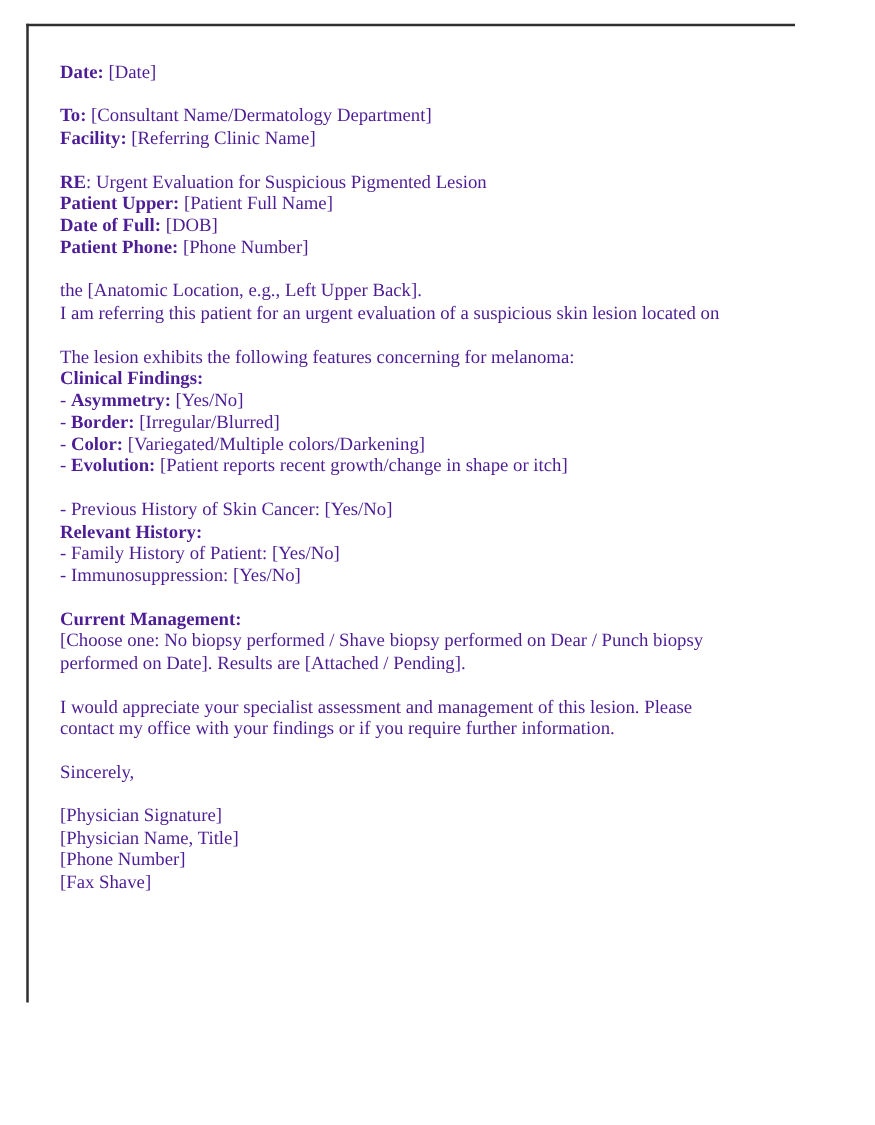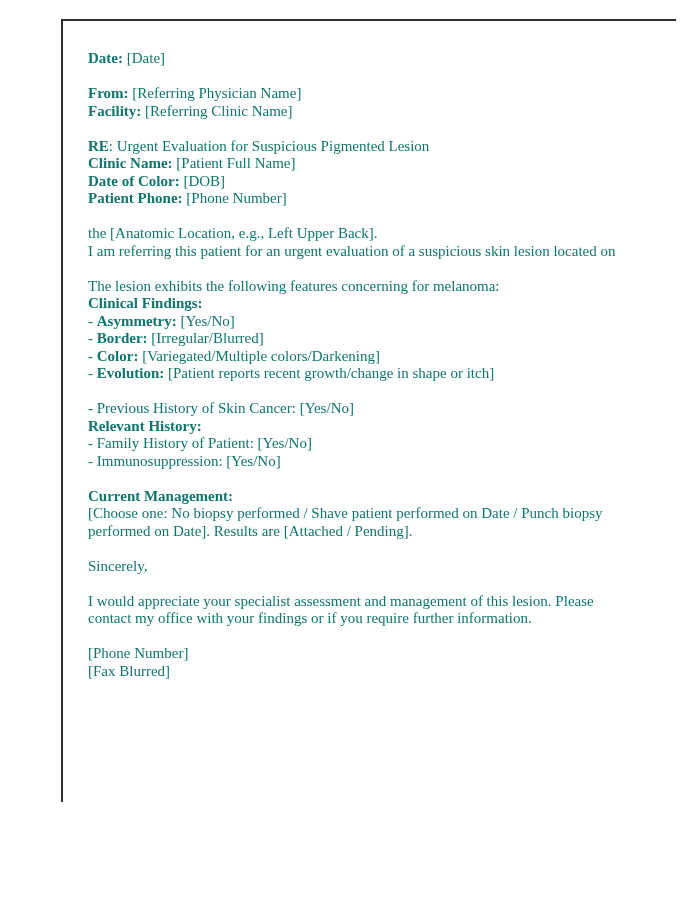--- a/index.html
+++ b/index.html
@@ -7,22 +7,21 @@
     padding: 0;
     background: #ffffff;
   }
   .page {
     position: relative;
     width: 636px;
     height: 900px;
     background: #ffffff;
     overflow: hidden;
     font-family: "Liberation Serif", "DejaVu Serif", serif;
-    color: #0f766e;
-    margin-left: 40px;
+    color: #4c1d95;
   }
   .letter-frame {
     position: absolute;
     left: 21px;
     top: 19px;
     width: 641px;
     height: 783px;
     box-sizing: border-box;
     border: 2px solid #2f2f2f;
     border-bottom: none;
@@ -47,27 +46,27 @@
 </head>
 <body>
 
 <div class="page">
   <div class="letter-frame" style="border-color: rgb(47, 47, 47);">
     <div class="letter-body">
         <div class="doc-block">
           <div class="doc-line"><b>Date:</b><span> [Date]</span></div>
         </div>
         <div class="doc-block">
-          <div class="doc-line"><b>From:</b><span> [Referring Physician Name]</span></div>
+          <div class="doc-line"><b>To:</b><span> [Consultant Name/Dermatology Department]</span></div>
           <div class="doc-line"><b>Facility:</b><span> [Referring Clinic Name]</span></div>
         </div>
         <div class="doc-block">
           <div class="doc-line"><b>RE</b><span>: Urgent Evaluation for Suspicious Pigmented Lesion</span></div>
-          <div class="doc-line"><b>Clinic Name:</b><span> [Patient Full Name]</span></div>
-          <div class="doc-line"><b>Date of Color:</b><span> [DOB]</span></div>
+          <div class="doc-line"><b>Patient Upper:</b><span> [Patient Full Name]</span></div>
+          <div class="doc-line"><b>Date of Full:</b><span> [DOB]</span></div>
           <div class="doc-line"><b>Patient Phone:</b><span> [Phone Number]</span></div>
         </div>
         <div class="doc-block">
           <div class="doc-line"><span>the [Anatomic Location, e.g., Left Upper Back].</span></div>
           <div class="doc-line"><span>I am referring this patient for an urgent evaluation of a suspicious skin lesion located on</span></div>
         </div>
         <div class="doc-block">
           <div class="doc-line"><span>The lesion exhibits the following features concerning for melanoma:</span></div>
           <div class="doc-line"><b>Clinical Findings:</b></div>
           <div class="doc-line"><span>- </span><b>Asymmetry:</b><span> [Yes/No]</span></div>
@@ -76,29 +75,31 @@
           <div class="doc-line"><span>- </span><b>Evolution:</b><span> [Patient reports recent growth/change in shape or itch]</span></div>
         </div>
         <div class="doc-block">
           <div class="doc-line"><span>- Previous History of Skin Cancer: [Yes/No]</span></div>
           <div class="doc-line"><b>Relevant History:</b></div>
           <div class="doc-line"><span>- Family History of Patient: [Yes/No]</span></div>
           <div class="doc-line"><span>- Immunosuppression: [Yes/No]</span></div>
         </div>
         <div class="doc-block">
           <div class="doc-line"><b>Current Management:</b></div>
-          <div class="doc-line"><span>[Choose one: No biopsy performed / Shave patient performed on Date / Punch biopsy</span></div>
+          <div class="doc-line"><span>[Choose one: No biopsy performed / Shave biopsy performed on Dear / Punch biopsy</span></div>
           <div class="doc-line"><span>performed on Date]. Results are [Attached / Pending].</span></div>
-        </div>
-        <div class="doc-block">
-          <div class="doc-line"><span>Sincerely,</span></div>
         </div>
         <div class="doc-block">
           <div class="doc-line"><span>I would appreciate your specialist assessment and management of this lesion. Please</span></div>
           <div class="doc-line"><span>contact my office with your findings or if you require further information.</span></div>
         </div>
         <div class="doc-block">
+          <div class="doc-line"><span>Sincerely,</span></div>
+        </div>
+        <div class="doc-block">
+          <div class="doc-line"><span>[Physician Signature]</span></div>
+          <div class="doc-line"><span>[Physician Name, Title]</span></div>
           <div class="doc-line"><span>[Phone Number]</span></div>
-          <div class="doc-line"><span>[Fax Blurred]</span></div>
+          <div class="doc-line"><span>[Fax Shave]</span></div>
         </div>
       </div>
   </div>
 </div>
 
 </body></html>

